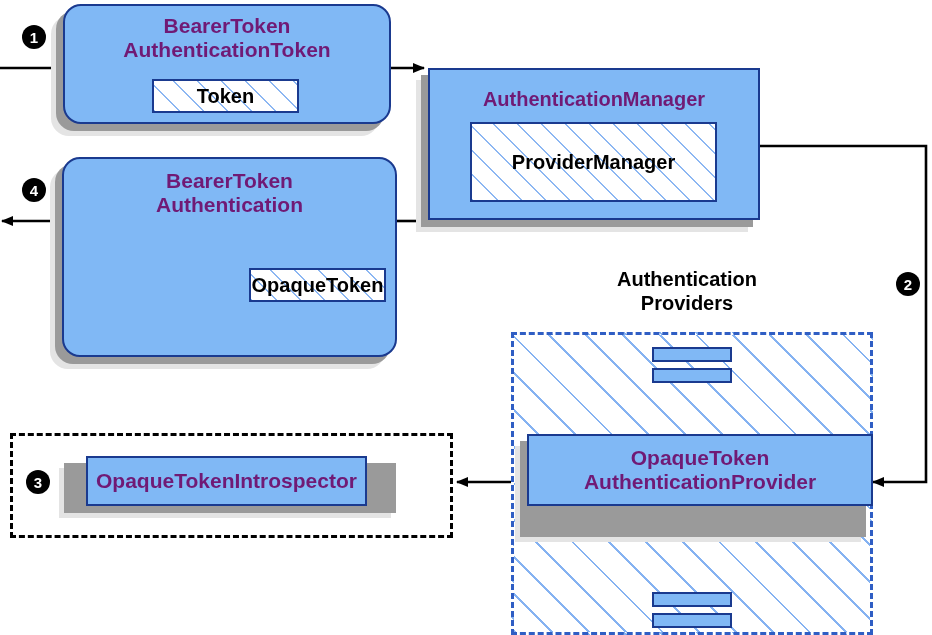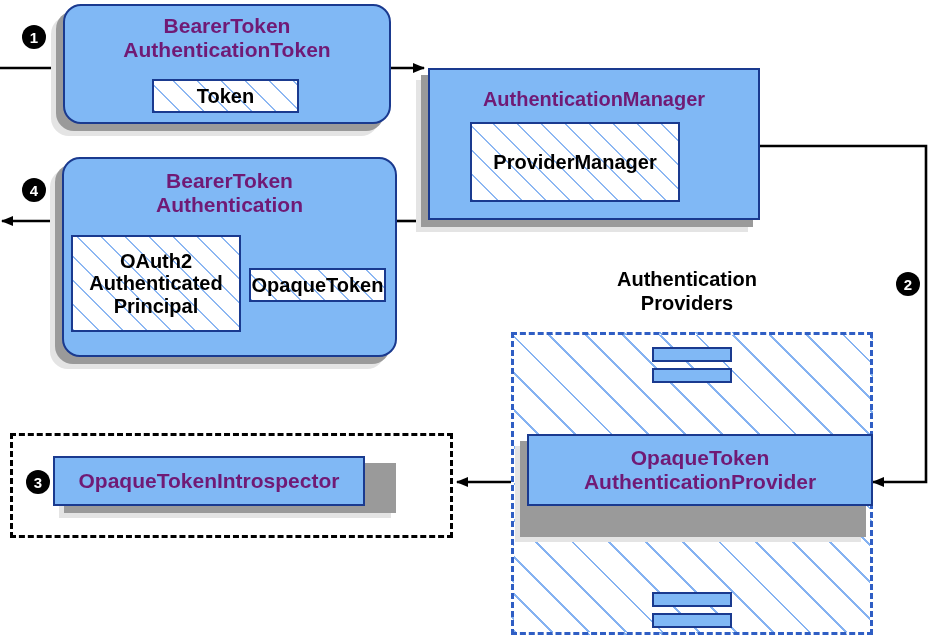--- a/index.html
+++ b/index.html
@@ -184,33 +184,33 @@
     <span style="white-space:pre-line;">OpaqueToken
 AuthenticationProvider</span>
   </div>
 
   <div class="group-dashed-black" style="left:10px; top:433px; width:443px; height:105px;"></div>
 
   <div class="shadow" style="left:71px; top:456px; width:332px; height:50px;">
     <div class="s2" style="left:-12px; top:12px; width:332px; height:50px;"></div>
     <div class="s1" style="left:-7px; top:7px; width:332px; height:50px;"></div>
   </div>
-  <div class="node" style="left:53px; top:456px; width:312px; height:50px; font-size:21px;">
+  <div class="node" style="left:86px; top:456px; width:281px; height:50px; font-size:21px;">
     <span>OpaqueTokenIntrospector</span>
   </div>
 
   <div class="shadow" style="left:428px; top:68px; width:332px; height:152px;">
     <div class="s2" style="left:-12px; top:12px; width:332px; height:152px;"></div>
     <div class="s1" style="left:-7px; top:7px; width:332px; height:152px;"></div>
   </div>
   <div class="node" style="left:428px; top:68px; width:332px; height:152px; font-size:20px;
               flex-direction:column; justify-content:flex-start; padding-top:18px;">
     <span>AuthenticationManager</span>
   </div>
-  <div class="hatch" style="left:470px; top:122px; width:210px; height:80px; font-size:20px;">
+  <div class="hatch" style="left:470px; top:122px; width:247px; height:80px; font-size:20px;">
     <span>ProviderManager</span>
   </div>
 
   <div class="shadow" style="left:63px; top:4px; width:328px; height:120px;">
     <div class="s2" style="left:-12px; top:12px; width:328px; height:120px; border-radius:18px;"></div>
     <div class="s1" style="left:-7px; top:7px; width:328px; height:120px; border-radius:18px;"></div>
   </div>
   <div class="node rounded" style="left:63px; top:4px; width:328px; height:120px; font-size:21px;
               flex-direction:column; justify-content:flex-start; padding-top:8px;">
     <span style="white-space:pre-line;">BearerToken
@@ -222,25 +222,20 @@
 
   <div class="shadow" style="left:62px; top:157px; width:335px; height:200px;">
     <div class="s2" style="left:-12px; top:12px; width:335px; height:200px; border-radius:18px;"></div>
     <div class="s1" style="left:-7px; top:7px; width:335px; height:200px; border-radius:18px;"></div>
   </div>
   <div class="node rounded" style="left:62px; top:157px; width:335px; height:200px; font-size:21px;
               flex-direction:column; justify-content:flex-start; padding-top:10px;">
     <span style="white-space:pre-line;">BearerToken
 Authentication</span>
   </div>
-  <div class="hatch" style="left:71px; top:235px; width:170px; height:97px; font-size:20px;">
-    <span style="white-space:pre-line;">OAuth2
-Authenticated
-Principal</span>
-  </div>
   <div class="hatch" style="left:249px; top:268px; width:137px; height:34px; font-size:20px;">
     <span>OpaqueToken</span>
   </div>
 
   <div class="step" style="left:22px; top:25px;">1</div>
   <div class="step" style="left:896px; top:272px;">2</div>
   <div class="step" style="left:26px; top:470px;">3</div>
   <div class="step" style="left:22px; top:178px;">4</div>
 
 </div>

